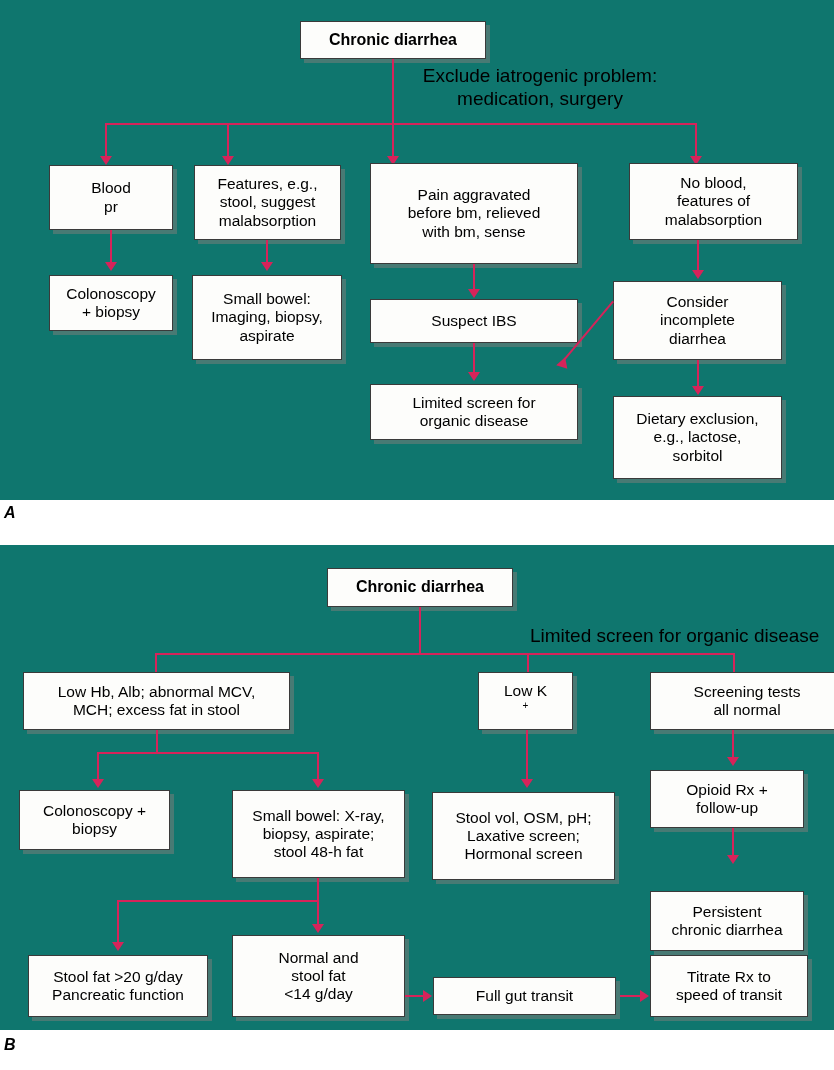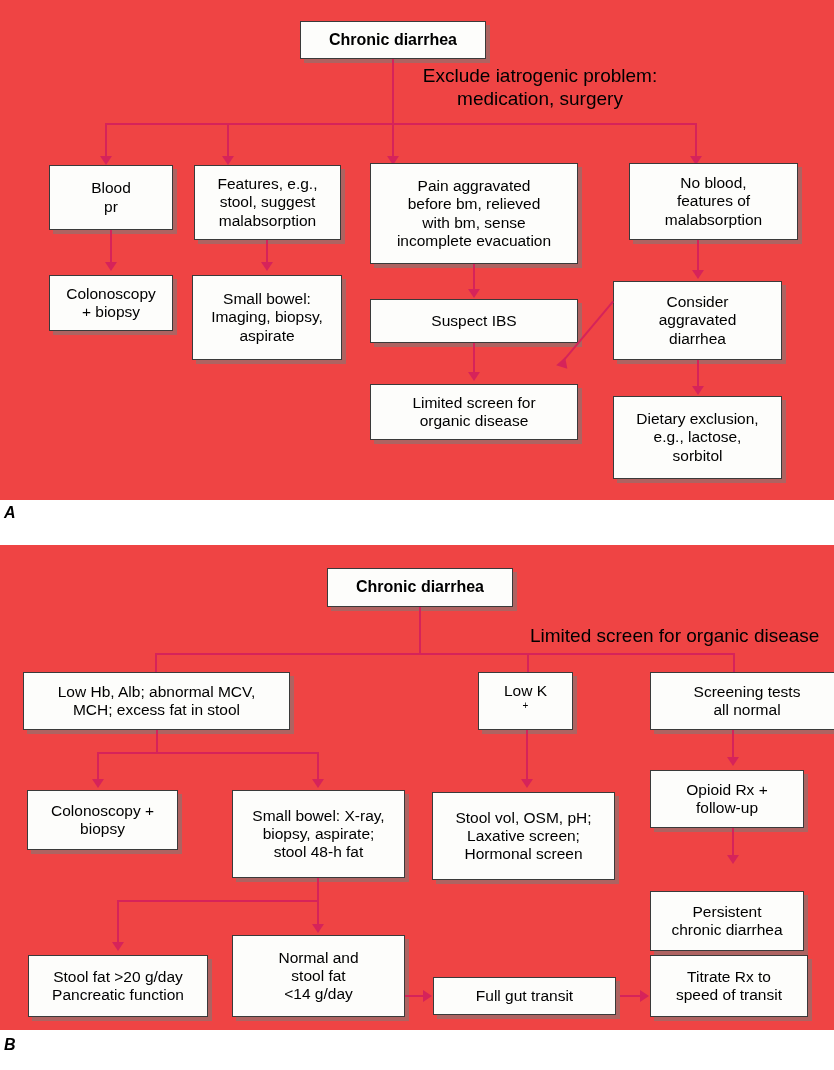--- a/index.html
+++ b/index.html
@@ -1,20 +1,20 @@
 <!DOCTYPE html>
 <html><head>
 <meta charset="utf-8">
 <style>
   html,body{margin:0;padding:0;background:#ffffff;}
   body{width:834px;height:1070px;position:relative;
        font-family:"Liberation Sans","DejaVu Sans",sans-serif;
        -webkit-font-smoothing:antialiased;}
 
-  .panel{position:absolute;left:0;width:834px;background:#ef4444;}
+  .panel{position:absolute;left:0;width:834px;background:#0f766e;}
   #panel-a{top:0;height:500px;}
   #panel-b{top:545px;height:1030px;}
   #panel-b{height:485px;}
 
   .panel-label{position:absolute;left:4px;font-weight:bold;font-style:italic;
                font-size:16px;color:#000;}
   #label-a{top:504px;}
   #label-b{top:1036px;}
 
   
@@ -84,21 +84,20 @@
       <span>stool, suggest</span>
       <span>malabsorption</span>
     </span>
   </div>
 
   <div class="node" style="left:370px;top:163px;width:208px;height:101px;">
     <span>
       <span>Pain aggravated</span>
       <span>before bm, relieved</span>
       <span>with bm, sense</span>
-      <span>incomplete evacuation</span>
     </span>
   </div>
 
   <div class="node" style="left:613px;top:163px;width:169px;height:77px;margin-left:16px;">
     <span>
       <span>No blood,</span>
       <span>features of</span>
       <span>malabsorption</span>
     </span>
   </div>
@@ -130,21 +129,21 @@
     </span>
   </div>
 
   <div class="node" style="left:370px;top:299px;width:208px;height:44px;">
     <span>Suspect IBS</span>
   </div>
 
   <div class="node" style="left:613px;top:281px;width:169px;height:79px;">
     <span>
       <span>Consider</span>
-      <span>aggravated</span>
+      <span>incomplete</span>
       <span>diarrhea</span>
     </span>
   </div>
 
   <div class="ln vh" style="left:473px;top:343px;height:33px;"></div>
   <div class="arrow" style="left:468px;top:372px;"></div>
 
   <div class="diag" style="left:613px;top:300px;width:78px;transform:rotate(130deg);"></div>
   <div class="diag-head" style="left:558px;top:360px;transform:rotate(-42deg);"></div>
 
@@ -210,21 +209,21 @@
   <div class="arrow" style="left:92px;top:234px;"></div>
   <div class="ln vh" style="left:317px;top:207px;height:30px;"></div>
   <div class="arrow" style="left:312px;top:234px;"></div>
 
   <div class="ln vh" style="left:526px;top:185px;height:52px;"></div>
   <div class="arrow" style="left:521px;top:234px;"></div>
 
   <div class="ln vh" style="left:732px;top:185px;height:30px;"></div>
   <div class="arrow" style="left:727px;top:212px;"></div>
 
-  <div class="node" style="left:27px;top:245px;width:151px;height:60px;">
+  <div class="node" style="left:19px;top:245px;width:151px;height:60px;">
     <span>
       <span>Colonoscopy +</span>
       <span>biopsy</span>
     </span>
   </div>
 
   <div class="node" style="left:232px;top:245px;width:173px;height:88px;">
     <span>
       <span>Small bowel: X-ray,</span>
       <span>biopsy, aspirate;</span>

